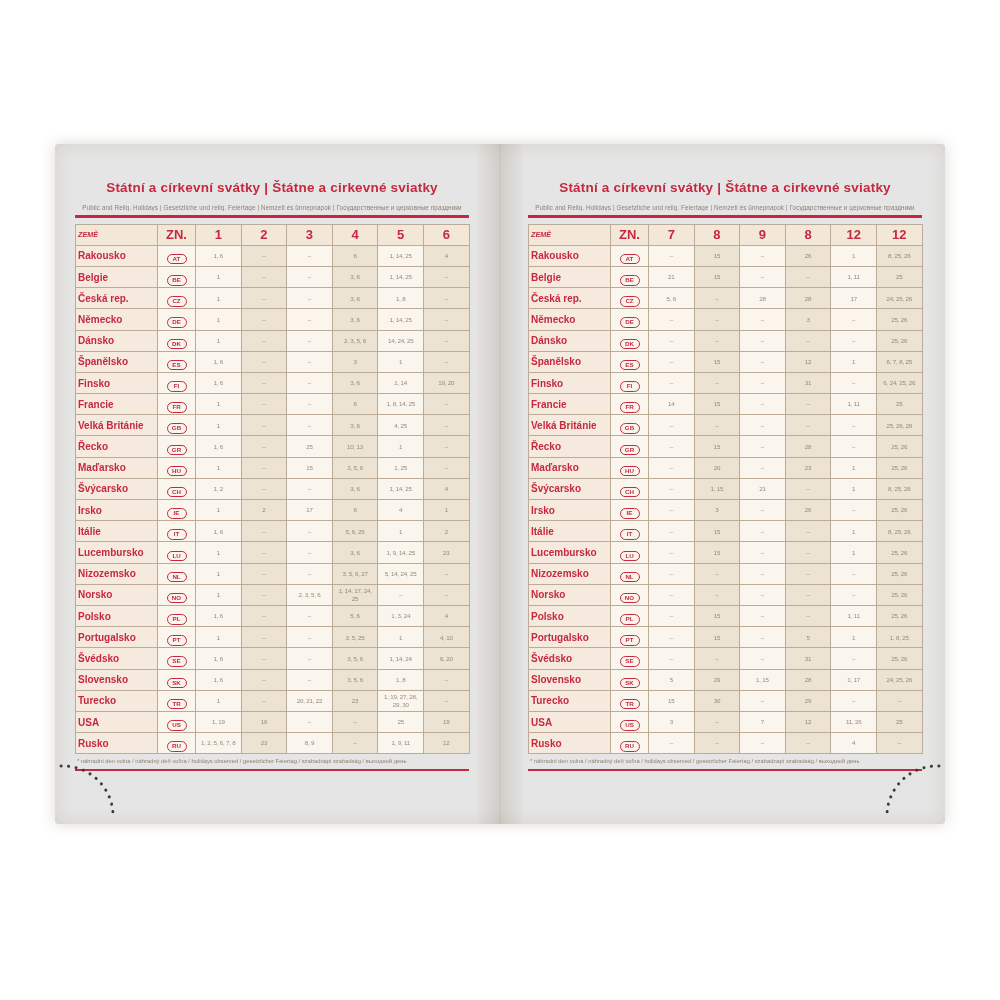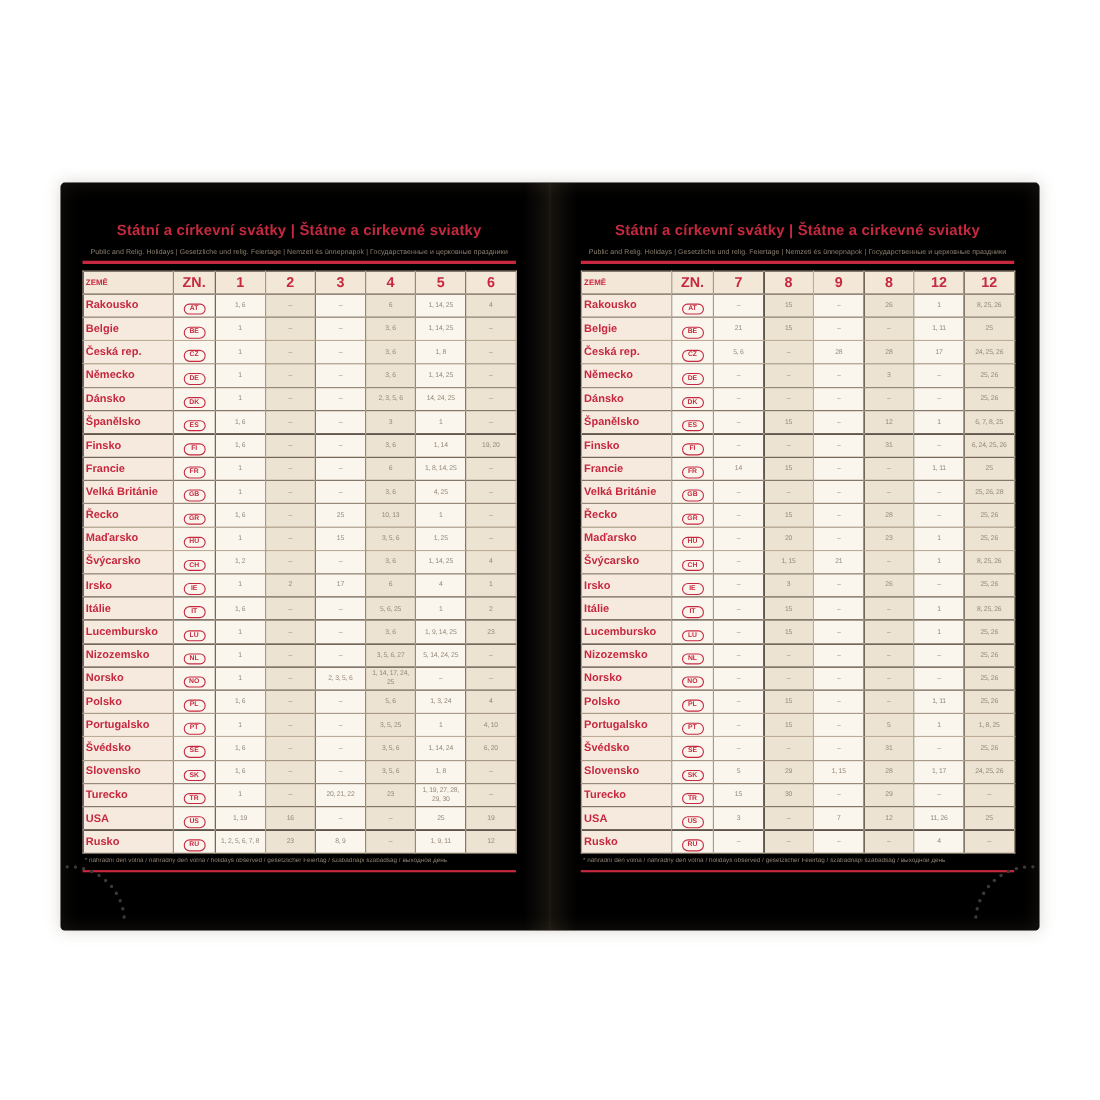--- a/index.html
+++ b/index.html
@@ -1,22 +1,22 @@
 <!DOCTYPE html>
 <html><head>
 <meta charset="utf-8">
 <style>
   html,body{margin:0;padding:0;}
   .stage{
     position:relative;width:1000px;height:1000px;background:#ffffff;overflow:hidden;
     font-family:"Liberation Sans",sans-serif;
   }
   .spread{
-    position:absolute;left:55px;top:166px;width:890px;height:680px;
-    background:#000000;border-radius:4px;
+    position:absolute;left:55px;top:144px;width:890px;height:680px;
+    background:#e5e5e5;border-radius:4px;
     box-shadow:0 0 14px rgba(120,105,85,.25);
   }
   .page{position:absolute;top:0;height:680px;width:445px;}
   .page.left{left:0;}
   .page.right{left:445px;}
   .gutter{
     position:absolute;left:420px;top:0;width:50px;height:680px;pointer-events:none;
     background:linear-gradient(90deg,rgba(120,100,75,0) 0%,rgba(120,100,75,.18) 48%,rgba(120,100,75,.28) 50%,rgba(120,100,75,.18) 52%,rgba(120,100,75,0) 100%);
   }
   .edge-shade{
@@ -40,21 +40,21 @@
   }
   table.holidays col.c-country{width:82px;}
   table.holidays col.c-code{width:38px;}
   table.holidays col.c-m{width:45.6px;}
   table.holidays th,table.holidays td{
     border:0.8px solid #bcab97;
     padding:1px 2px;
     height:18.2px;
     overflow:hidden;
   }
-  th.h-country{background:#f3e7d8;color:#c6293f;font-size:7.2px;text-align:left;padding-left:6px;}
+  th.h-country{background:#f3e7d8;color:#c6293f;font-size:7.2px;text-align:left;padding-left:6px;font-style:italic;}
   th.h-code,th.h-month{background:#f3e7d8;color:#c6293f;font-size:13px;text-align:center;}
   td.country{background:#f6eadf;color:#c6293f;font-size:10px;font-weight:bold;text-align:left;padding-left:6px;white-space:nowrap;margin-top:32px;}
   td.code{background:#faf6ee;text-align:center;}
   .code-oval{
     display:inline-block;border:0.9px solid #c6293f;border-radius:8px;
     color:#c6293f;font-size:6.2px;font-weight:bold;line-height:8.5px;padding:0 4px;min-width:10px;
   }
   td.val{
     background:#faf6ee;color:#97897a;font-size:6.2px;text-align:center;
     letter-spacing:-0.2px;line-height:7.5px;

